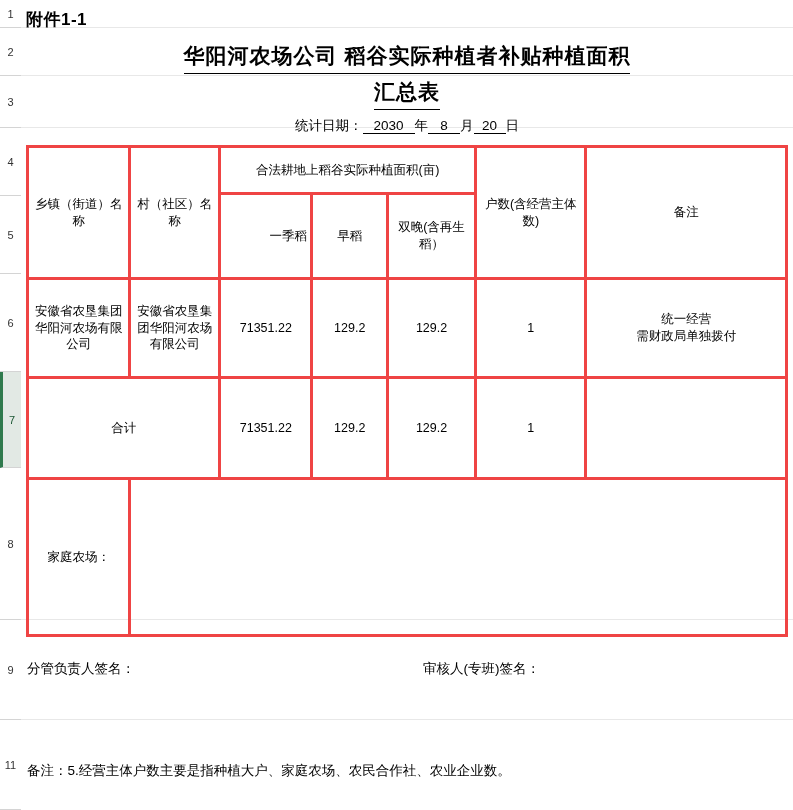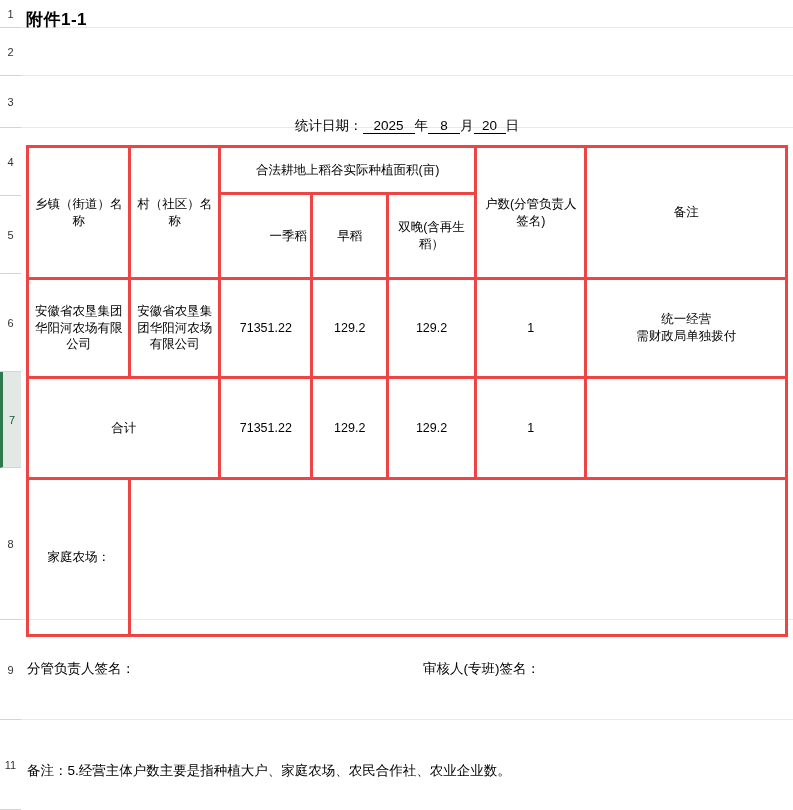--- a/index.html
+++ b/index.html
@@ -189,41 +189,45 @@
   <div class="gridline-h" style="top:27px;"></div>
   <div class="gridline-h" style="top:75px;"></div>
   <div class="gridline-h" style="top:127px;"></div>
   <div class="gridline-h" style="top:619px;"></div>
   <div class="gridline-h" style="top:719px;"></div>
 
   <div class="content">
 
     <div class="attach-label">附件1-1</div>
 
+    <div class="title">
+      <span class="l1">华阳河农场公司  稻谷实际种植者补贴种植面积</span>
+      <span class="l2"><span>汇总表</span></span>
+    </div>
 
     <div class="statline">
-      <span>统计日期：</span><span class="u">2025</span><span>年</span><span class="u sm">8</span><span>月</span><span class="u sm">20</span><span>日</span>
+      <span>统计日期：</span><span class="u">2030</span><span>年</span><span class="u sm">8</span><span>月</span><span class="u sm">20</span><span>日</span>
     </div>
 
     <table class="main">
       <colgroup>
         <col style="width:100px">
         <col style="width:88px">
         <col style="width:90px">
         <col style="width:74px">
         <col style="width:86px">
         <col style="width:108px">
         <col style="width:196px">
       </colgroup>
       <tbody>
         <tr>
           <td rowspan="2">乡镇（街道）名称</td>
           <td rowspan="2">村（社区）名称</td>
           <td colspan="3" class="h-group" style="height:40px;">合法耕地上稻谷实际种植面积(亩)</td>
-          <td rowspan="2">户数(分管负责人签名)</td>
+          <td rowspan="2">户数(含经营主体数)</td>
           <td rowspan="2">备注</td>
         </tr>
         <tr>
           <td style="height:78px;padding-left:48px;">一季稻</td>
           <td>早稻</td>
           <td>双晚(含再生稻）</td>
         </tr>
 
         <tr class="r-data">
           <td>安徽省农垦集团华阳河农场有限公司</td>

